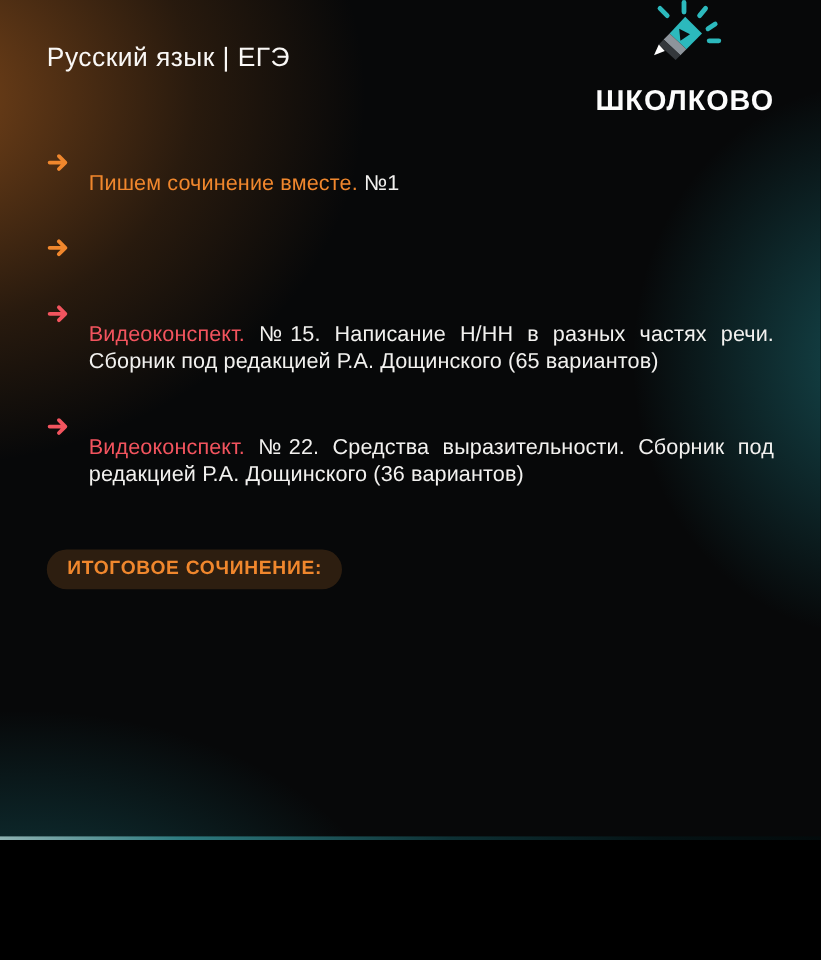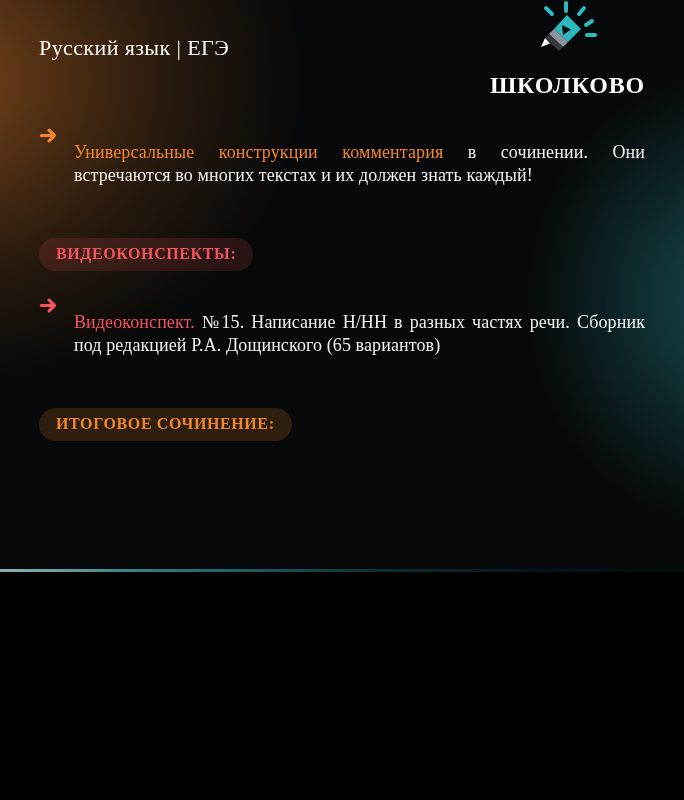--- a/index.html
+++ b/index.html
@@ -1,24 +1,24 @@
 <!DOCTYPE html>
 <html lang="ru" style="--orange: #F0872D; --red: #F2545E;"><head>
 <meta charset="utf-8">
 <style>
   html, body { margin: 0; padding: 0; background: #000; }
   * { box-sizing: border-box; }
 
   .page {
     position: relative;
     width: 684px;
-    height: 572px;
+    height: 700px;
     margin: 0 auto;
     overflow: hidden;
-    font-family: Liberation Serif, serif;
+    font-family: Liberation Sans, sans-serif;
     color: #F2F1EF;
     background:
       radial-gradient(ellipse 520px 430px at -70px 80px,  rgba(195,108,36,0.62), rgba(125,72,26,0.28) 45%, rgba(0,0,0,0) 72%),
       radial-gradient(ellipse 290px 330px at 730px 300px, rgba(38,152,162,0.45), rgba(0,0,0,0) 70%),
       radial-gradient(ellipse 470px 340px at 20px 830px,  rgba(32,142,152,0.5),  rgba(0,0,0,0) 70%),
       #070809;
   }
 
   
   .header {
@@ -116,44 +116,52 @@
           <polygon points="10,40 15,45.5 6,49" fill="#ffffff"></polygon>
         </svg>
       </span>
       <span class="brand-name">ШКОЛКОВО</span>
     </div>
   </div>
 
   <main class="content">
   <section class="section orange">
     <div class="items">
+  <div class="item">
+    <svg class="arrow" viewBox="0 0 16 16">
+      <path d="M2 8h11M8.5 3.5L13 8l-4.5 4.5" fill="none" stroke="currentColor" stroke-width="2.7" stroke-linecap="round" stroke-linejoin="round"></path>
+    </svg>
+    <p class="item-text"><span class="highlight">Пишем сочинение вместе.</span><span class="rest"> №1</span></p>
+  </div>
 
   <div class="item">
     <svg class="arrow" viewBox="0 0 16 16">
       <path d="M2 8h11M8.5 3.5L13 8l-4.5 4.5" fill="none" stroke="currentColor" stroke-width="2.7" stroke-linecap="round" stroke-linejoin="round"></path>
     </svg>
-    <p class="item-text"><span class="highlight">Универсальные конструкции комментария</span><span class="rest"> в сочинении. Они встречаются во многих текстах и их должен знать каждый!</span></p>
   </div>
 
 </div>
   </section>
 
   <section class="section red">
-    <div class="badge-row">
-      <span class="badge">ВИДЕОКОНСПЕКТЫ:</span>
-    </div>
     <div class="items">
   <div class="item">
     <svg class="arrow" viewBox="0 0 16 16">
       <path d="M2 8h11M8.5 3.5L13 8l-4.5 4.5" fill="none" stroke="currentColor" stroke-width="2.7" stroke-linecap="round" stroke-linejoin="round"></path>
     </svg>
     <p class="item-text"><span class="highlight">Видеоконспект.</span><span class="rest"> №15. Написание Н/НН в разных частях речи. Сборник под редакцией Р.А. Дощинского (65 вариантов)</span></p>
   </div>
 
 
+  <div class="item">
+    <svg class="arrow" viewBox="0 0 16 16">
+      <path d="M2 8h11M8.5 3.5L13 8l-4.5 4.5" fill="none" stroke="currentColor" stroke-width="2.7" stroke-linecap="round" stroke-linejoin="round"></path>
+    </svg>
+    <p class="item-text"><span class="highlight">Видеоконспект.</span><span class="rest"> №22. Средства выразительности. Сборник под редакцией Р.А. Дощинского (36 вариантов)</span></p>
+  </div>
 </div>
   </section>
 
   <section class="section orange">
     <div class="badge-row">
       <span class="badge">ИТОГОВОЕ СОЧИНЕНИЕ:</span>
     </div>
 
   </section>
 </main>

